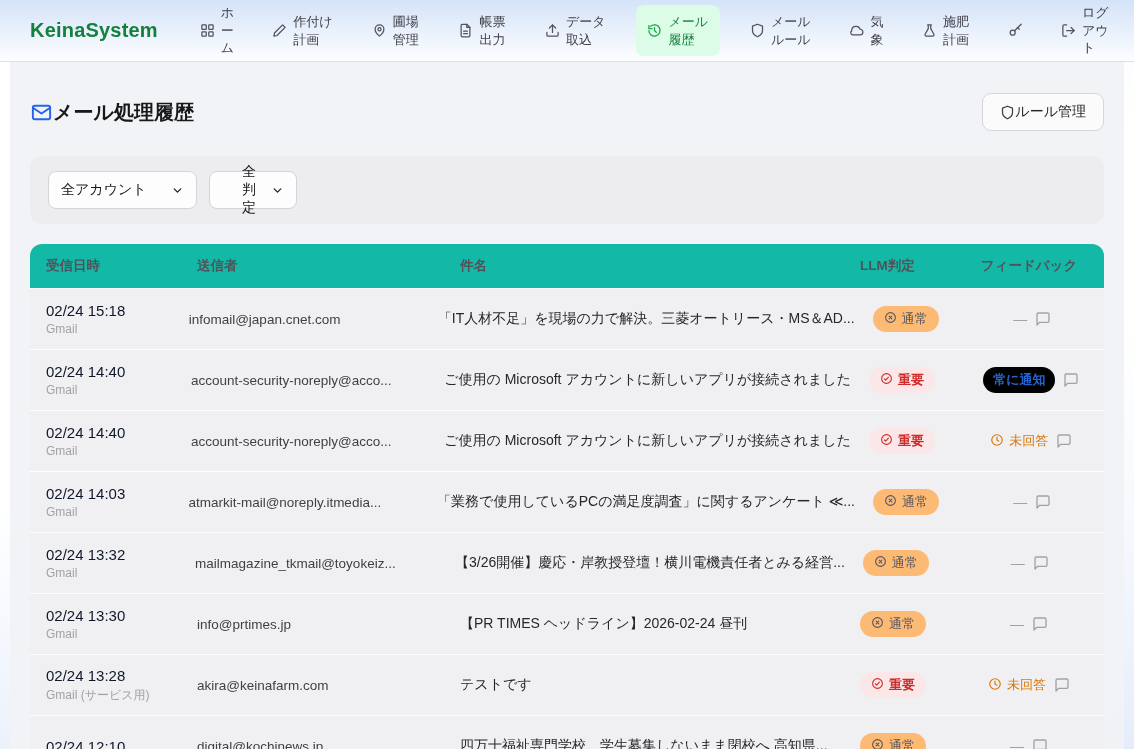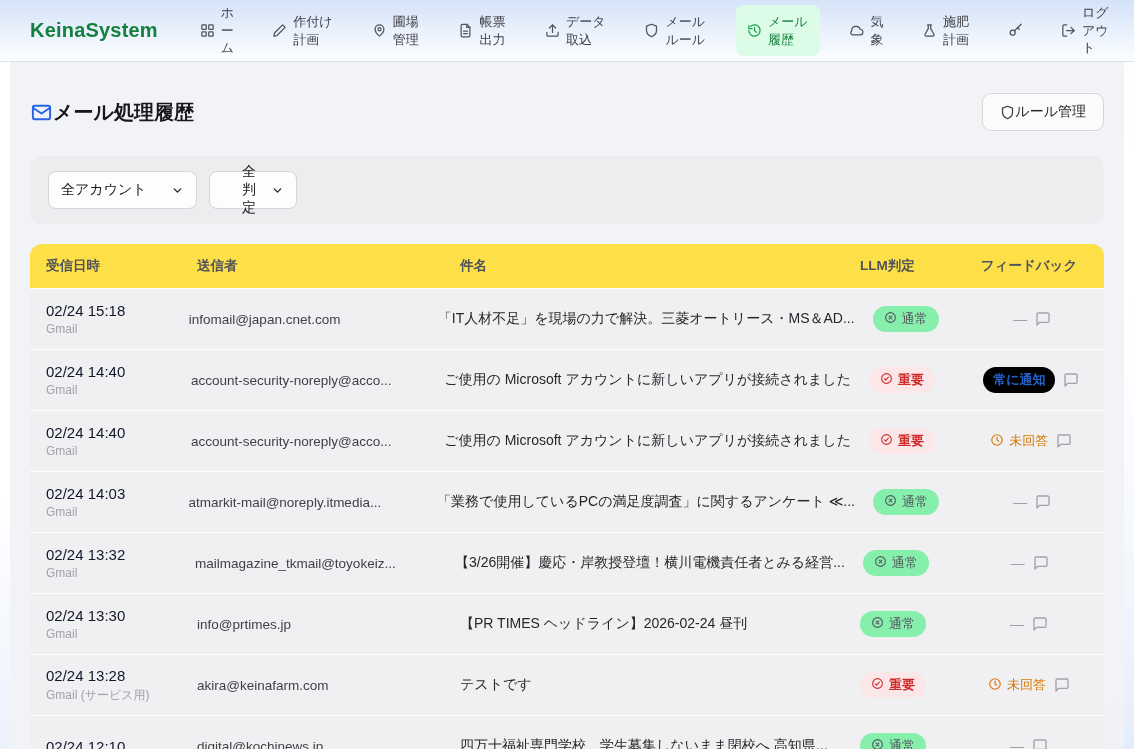--- a/index.html
+++ b/index.html
@@ -40,36 +40,36 @@
     display:flex; align-items:center; gap:12px; }
   .select { display:flex; align-items:center; justify-content:space-between; height:38px; padding:0 12px;
     background:#fdfdfe; border:1px solid #d4d4d9; border-radius:8px; font-size:14px; color:#18181b; cursor:pointer; }
   .select .icn { display:flex; color:#27272a; margin-left:10px; }
   .select .icn svg { width:13px; height:13px; }
   .select.account { width:149px; }
   .select.judgement { width:88px;padding-left:32px; }
 
   
   .table-card { margin-top:20px; background:#f0f0f2; border-radius:12px 12px 0 0; overflow:hidden; }
-  .thead { display:flex; align-items:center; height:44px; background:#fde047; padding:0 16px; }
+  .thead { display:flex; align-items:center; height:44px; background:#14b8a6; padding:0 16px; }
   .th { font-size:13.5px; color:#52525b; font-weight:700; }
   .trow { display:flex; align-items:center; height:61px; padding:0 16px;
     border-top:1px solid rgba(255,255,255,.9); cursor:pointer; }
   .col-date { width:151px; }
   .col-sender { width:263px; padding-right:12px; }
   .col-subject { flex:1; padding-right:18px; }
   .col-judge { width:110px; }
   .col-feedback { width:118px; display:flex; align-items:center; justify-content:center; gap:8px; }
   .dt { font-size:15px; color:#0f172a; }
   .acct { font-size:12px; color:#a1a1aa; margin-top:3px; }
   .sender { font-size:13.5px; color:#3f3f46; white-space:nowrap; overflow:hidden; }
   .subject { font-size:14px; color:#27272a; white-space:nowrap; overflow:hidden; }
   .pill { display:inline-flex; align-items:center; gap:5px; font-size:13px; padding:4px 11px; border-radius:999px; }
   .pill svg { width:13px; height:13px; }
-  .pill-normal { background:#86efac; color:#55555e; }
+  .pill-normal { background:#fdba74; color:#55555e; }
   .pill-important { background:#fbe7e7; color:#cf2a2a; font-weight:700; }
   .fb-none { color:#a1a1aa; font-size:14px; }
   .fb-notify { background:#000000; color:#2563cf; font-size:13px; font-weight:700; padding:4px 10px; border-radius:999px; }
   .fb-unanswered { display:inline-flex; align-items:flex-end; gap:5px; color:#d97706; font-size:13px; }
   .fb-unanswered svg { width:14px; height:14px; }
   .bubble { display:flex; color:#a1a1aa; cursor:pointer; }
   .bubble svg { width:16px; height:16px; }
 </style>
 </head>
 <body>
@@ -118,37 +118,37 @@
       <div class="nav-item i-upload">
         <span class="icn">
           <svg viewBox="0 0 24 24" fill="none" stroke="currentColor" stroke-width="2" stroke-linecap="round" stroke-linejoin="round">
             <path d="M21 15v4a2 2 0 0 1-2 2H5a2 2 0 0 1-2-2v-4"></path>
             <path d="M7 8l5-5 5 5"></path>
             <path d="M12 3v12"></path>
           </svg>
         </span>
         <span class="nav-label">データ取込</span>
       </div>
-      <div class="nav-item i-shield">
-        <span class="icn">
-          <svg viewBox="0 0 24 24" fill="none" stroke="currentColor" stroke-width="2" stroke-linecap="round" stroke-linejoin="round">
-            <path d="M12 22s8-3.5 8-10V5l-8-3-8 3v7c0 6.5 8 10 8 10z"></path>
-          </svg>
-        </span>
-        <span class="nav-label">メールルール</span>
-      </div>
       <div class="nav-item i-history active">
         <span class="icn">
           <svg viewBox="0 0 24 24" fill="none" stroke="currentColor" stroke-width="2" stroke-linecap="round" stroke-linejoin="round">
             <path d="M3 12a9 9 0 1 0 3-6.7"></path>
             <path d="M3 4v5h5"></path>
             <path d="M12 7v5l3 3"></path>
           </svg>
         </span>
         <span class="nav-label">メール履歴</span>
+      </div>
+      <div class="nav-item i-shield">
+        <span class="icn">
+          <svg viewBox="0 0 24 24" fill="none" stroke="currentColor" stroke-width="2" stroke-linecap="round" stroke-linejoin="round">
+            <path d="M12 22s8-3.5 8-10V5l-8-3-8 3v7c0 6.5 8 10 8 10z"></path>
+          </svg>
+        </span>
+        <span class="nav-label">メールルール</span>
       </div>
       <div class="nav-item i-cloud">
         <span class="icn">
           <svg viewBox="0 0 24 24" fill="none" stroke="currentColor" stroke-width="2" stroke-linecap="round" stroke-linejoin="round">
             <path d="M17.5 19a4.5 4.5 0 0 0 .4-9A7 7 0 0 0 4.3 12.6 3.5 3.5 0 0 0 6.5 19z"></path>
           </svg>
         </span>
         <span class="nav-label">気象</span>
       </div>
       <div class="nav-item i-flask">

